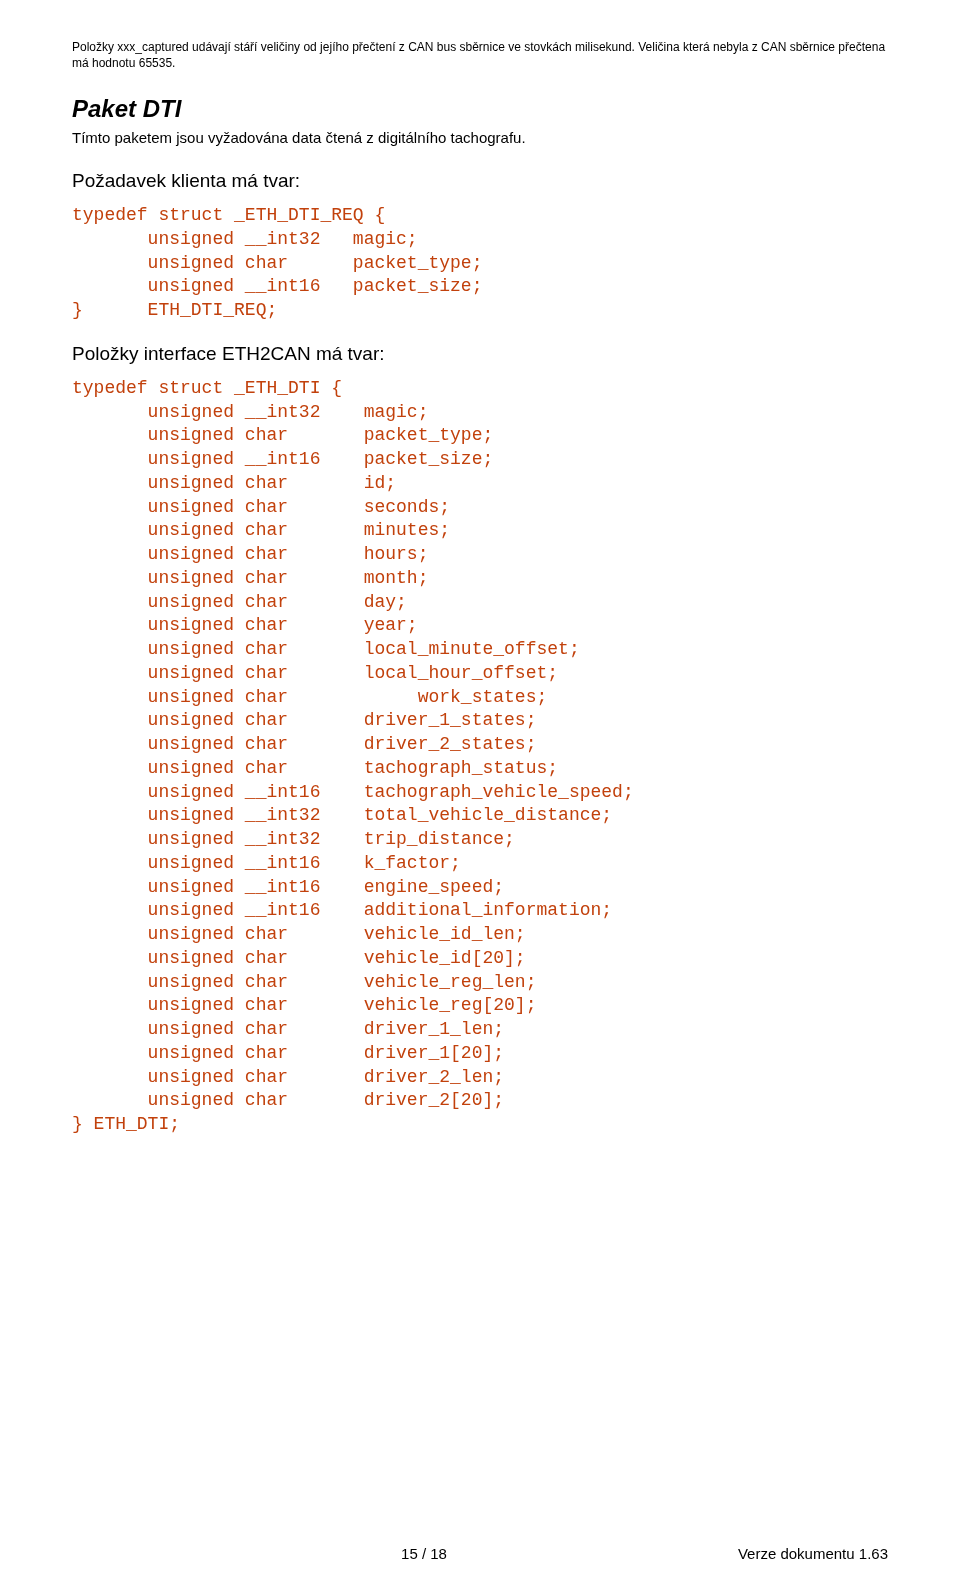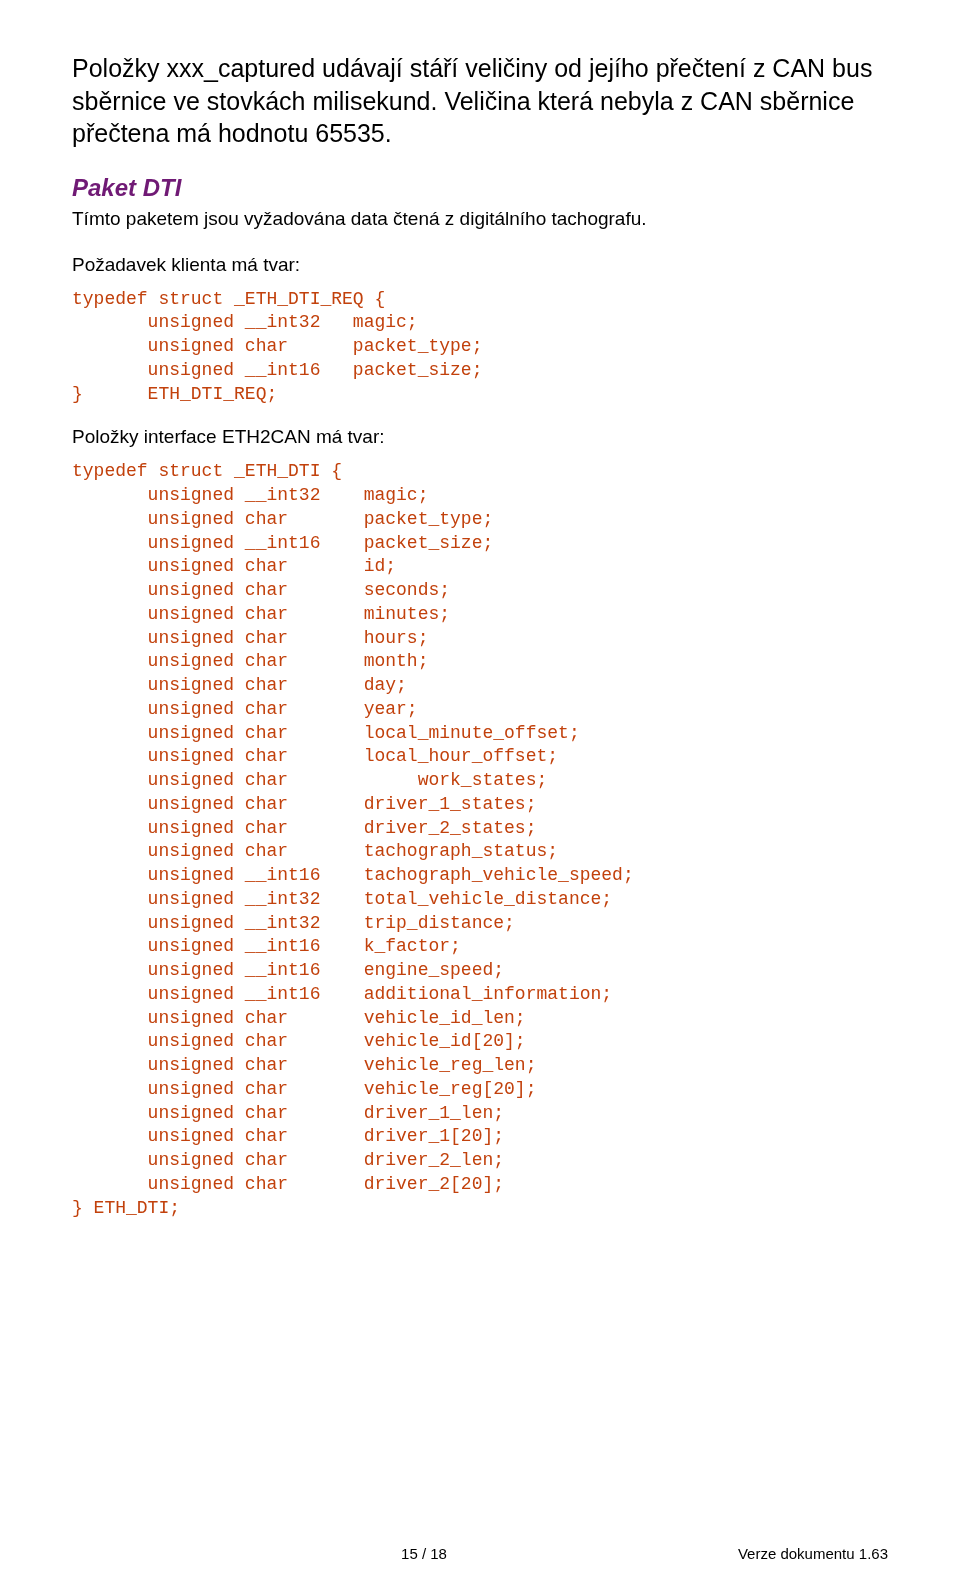--- a/index.html
+++ b/index.html
@@ -19,33 +19,33 @@
   .header {
     display: flex;
     justify-content: space-between;
     font-size: 15px;
     margin-bottom: 28px;
   }
   .header .right {
     text-align: right;
   }
   .para {
-    font-size: 25px;
+    font-size: 12px;
     line-height: 1.3;
-    margin: 12px 0 24px 0;
+    margin: 0 0 24px 0;
   }
   .h-italic {
     font-size: 24px;
     font-style: italic;
     font-weight: bold;
     margin: 0 0 6px 0;
-    color: #701a75;
+    color: #000000;
   }
   .sub {
-    font-size: 19px;
+    font-size: 15px;
     margin: 0 0 24px 0;
   }
   .sub2 {
     font-size: 19px;
     margin: 0 0 12px 0;
   }
   .code {
     font-family: "Courier New", Courier, monospace;
     font-size: 18px;
     line-height: 1.32;

